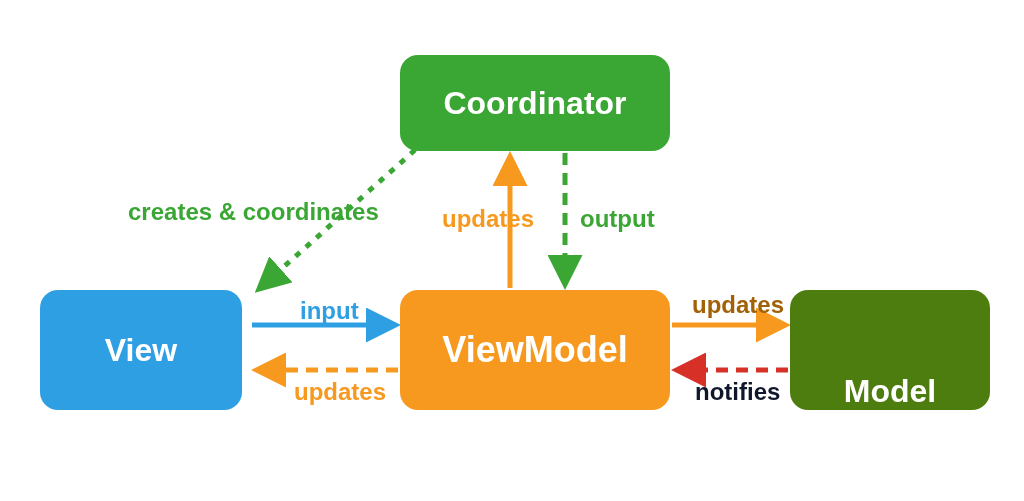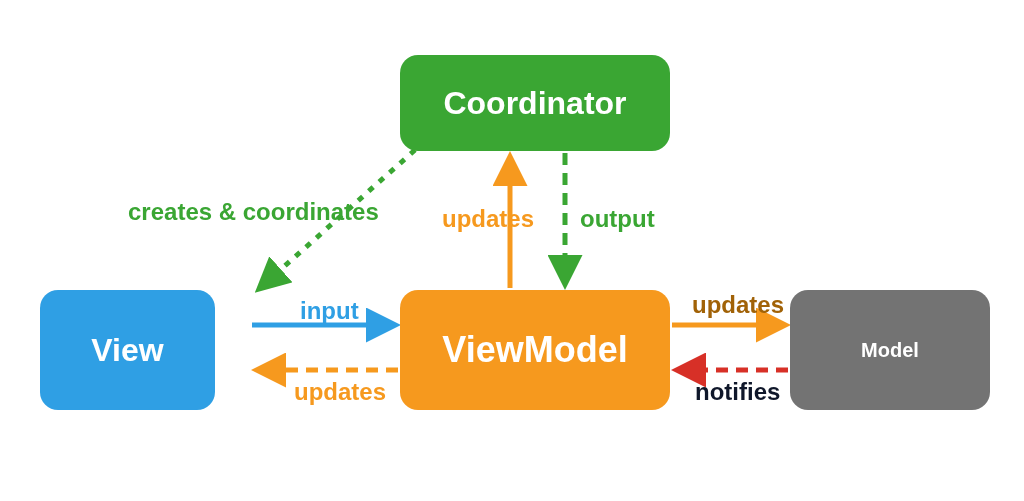--- a/index.html
+++ b/index.html
@@ -23,40 +23,41 @@
     left: 400px;
     top: 55px;
     width: 270px;
     height: 96px;
     background: #3AA633;
     font-size: 32px;
   }
   .box-view {
     left: 40px;
     top: 290px;
-    width: 175px;
+    width: 202px;
     height: 120px;
     background: #2F9FE4;
     font-size: 32px;
   }
   .box-viewmodel {
     left: 400px;
     top: 290px;
     width: 270px;
     height: 120px;
     background: #F6991E;
     font-size: 36px;
   }
   .box-model {
     left: 790px;
     top: 290px;
     width: 200px;
     height: 120px;
-    background: #737373;
-    font-size: 20px;
+    background: #4d7c0f;
+    font-size: 32px;
+    align-items: flex-end;
   }
   .label {
     position: absolute;
     font-weight: 700;
     font-size: 24px;
   }
   svg.arrows {
     position: absolute;
     left: 0; top: 0;
     width: 1024px;

